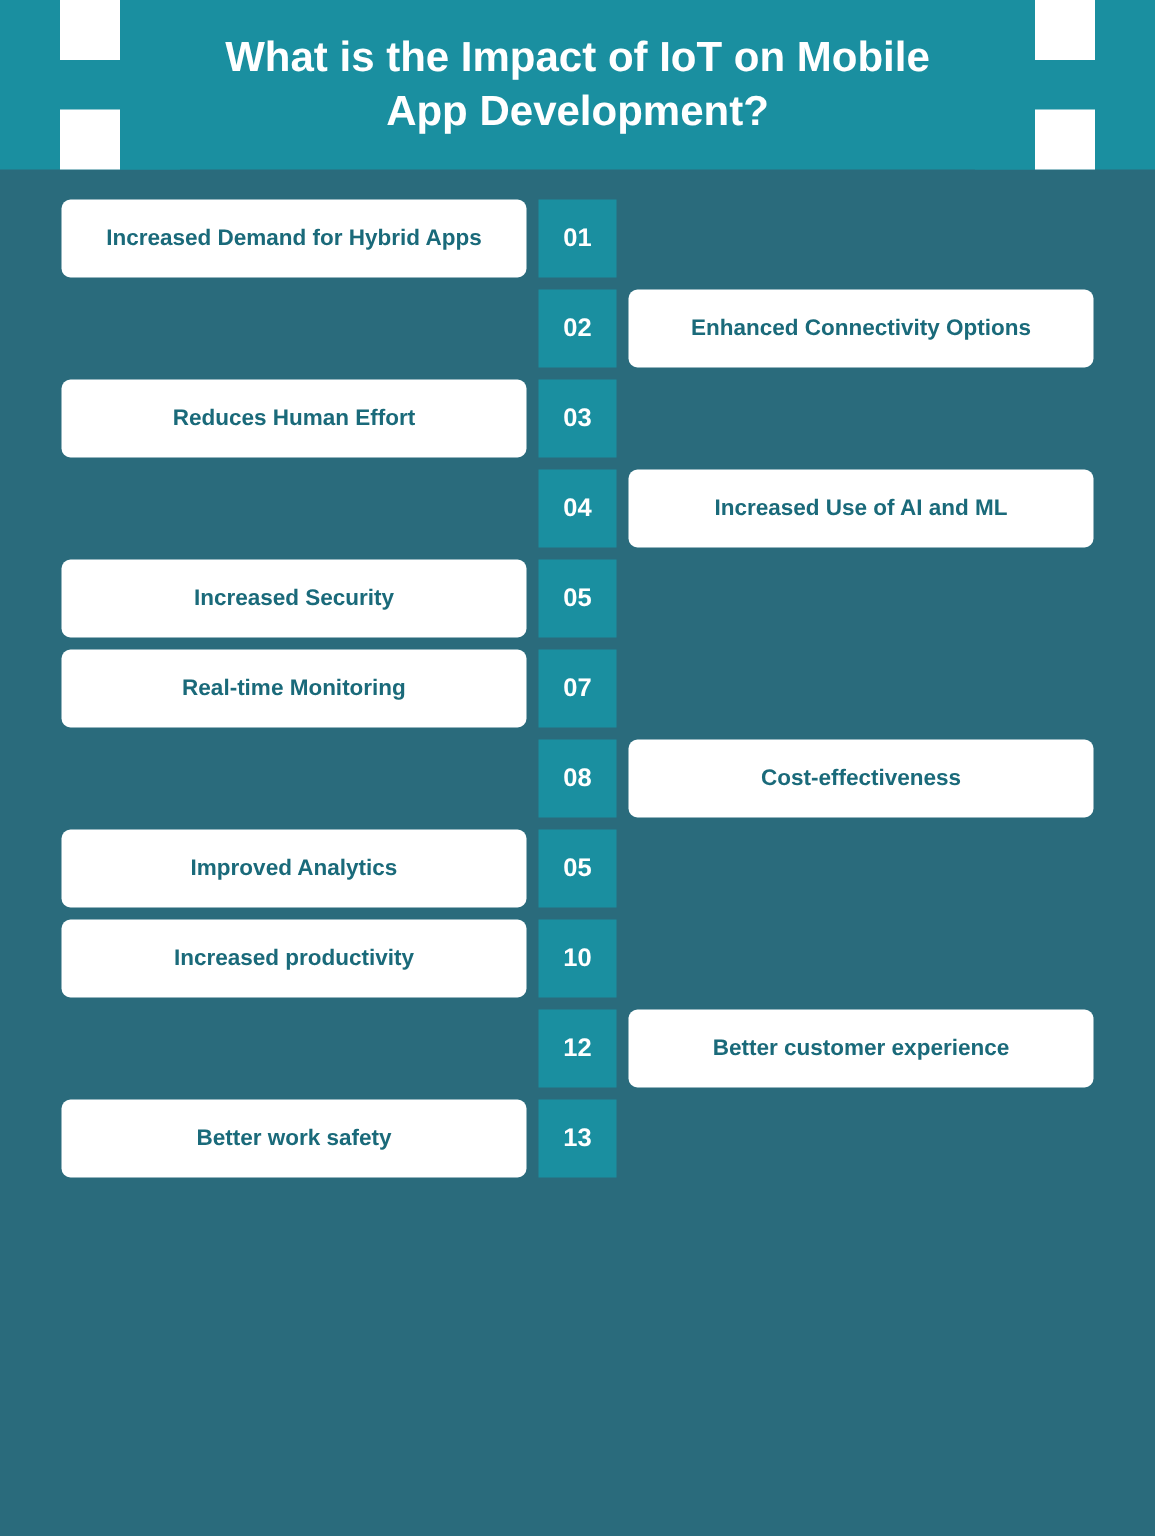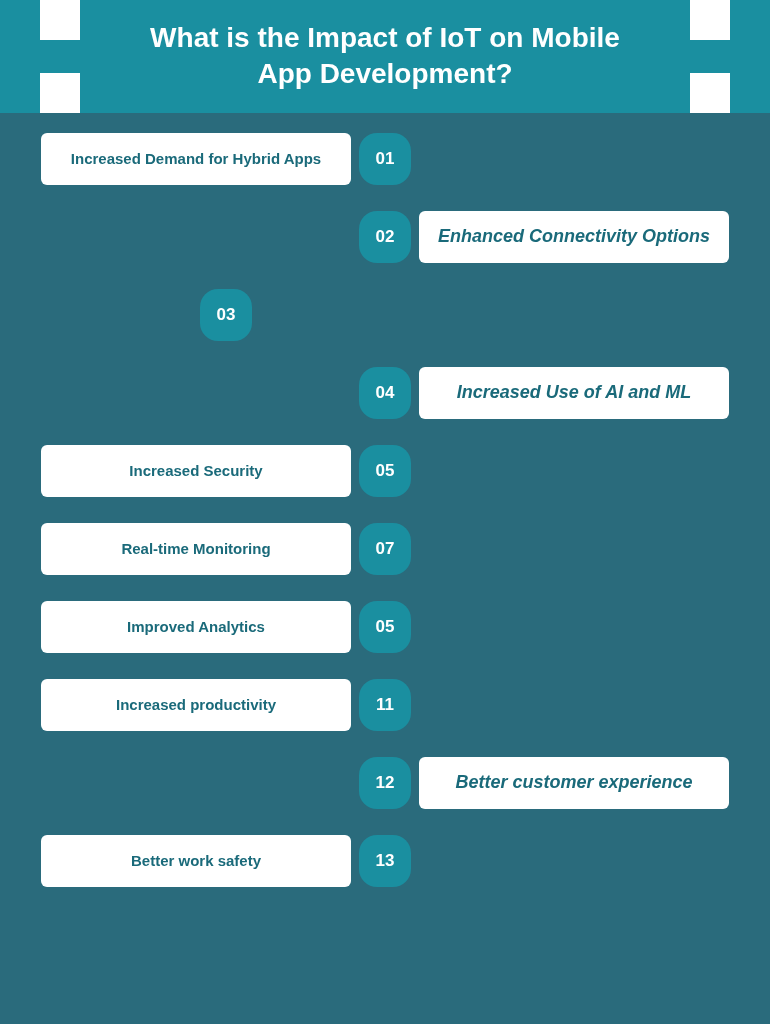--- a/index.html
+++ b/index.html
@@ -55,21 +55,21 @@
       line-height: 1.3;
       z-index: 1;
       padding: 0 120px;
     }
 
     .content {
       width: 100%;
       padding: 20px 30px 30px 30px;
       display: flex;
       flex-direction: column;
-      gap: 18px;
+      gap: 0;
     }
 
     .row {
       display: flex;
       align-items: center;
       justify-content: center;
       width: 100%;
       margin-bottom: 8px;
     }
 
@@ -94,21 +94,21 @@
       font-size: 15px;
       font-weight: bold;
       color: #1a6a7a;
       text-align: center;
     }
 
     .number-box {
       width: 52px;
       height: 52px;
       background-color: #1a8fa0;
-      border-radius: 18px;
+      border-radius: 0;
       display: flex;
       align-items: center;
       justify-content: center;
       flex-shrink: 0;
     }
 
     .number-box span {
       font-size: 17px;
       font-weight: bold;
       color: white;
@@ -125,25 +125,24 @@
       padding: 10px 16px;
       margin-left: 8px;
       visibility: visible;
     }
 
     .right-label.hidden {
       visibility: hidden;
     }
 
     .right-label span {
-      font-size: 18px;
+      font-size: 15px;
       font-weight: bold;
       color: #1a6a7a;
       text-align: center;
-      font-style: italic;
     }
   </style>
 </head>
 <body>
 
 <div class="header">
   <div class="header-corner tl"></div>
   <div class="header-corner tr"></div>
   <div class="header-corner bl"></div>
   <div class="header-corner br"></div>
@@ -171,20 +170,23 @@
         <span></span>
       </div>
       <div class="number-box">
         <span>02</span>
       </div>
       <div class="right-label">
         <span>Enhanced Connectivity Options</span>
       </div>
     </div>
     <div class="row">
+      <div class="left-label">
+        <span>Reduces Human Effort</span>
+      </div>
       <div class="number-box">
         <span>03</span>
       </div>
       <div class="right-label hidden">
         <span></span>
       </div>
     </div>
     <div class="row">
       <div class="left-label hidden">
         <span></span>
@@ -212,36 +214,47 @@
         <span>Real-time Monitoring</span>
       </div>
       <div class="number-box">
         <span>07</span>
       </div>
       <div class="right-label hidden">
         <span></span>
       </div>
     </div>
     <div class="row">
+      <div class="left-label hidden">
+        <span></span>
+      </div>
+      <div class="number-box">
+        <span>08</span>
+      </div>
+      <div class="right-label">
+        <span>Cost-effectiveness</span>
+      </div>
+    </div>
+    <div class="row">
       <div class="left-label">
         <span>Improved Analytics</span>
       </div>
       <div class="number-box">
         <span>05</span>
       </div>
       <div class="right-label hidden">
         <span></span>
       </div>
     </div>
     <div class="row">
       <div class="left-label">
         <span>Increased productivity</span>
       </div>
       <div class="number-box">
-        <span>11</span>
+        <span>10</span>
       </div>
       <div class="right-label hidden">
         <span></span>
       </div>
     </div>
     <div class="row">
       <div class="left-label hidden">
         <span></span>
       </div>
       <div class="number-box">

